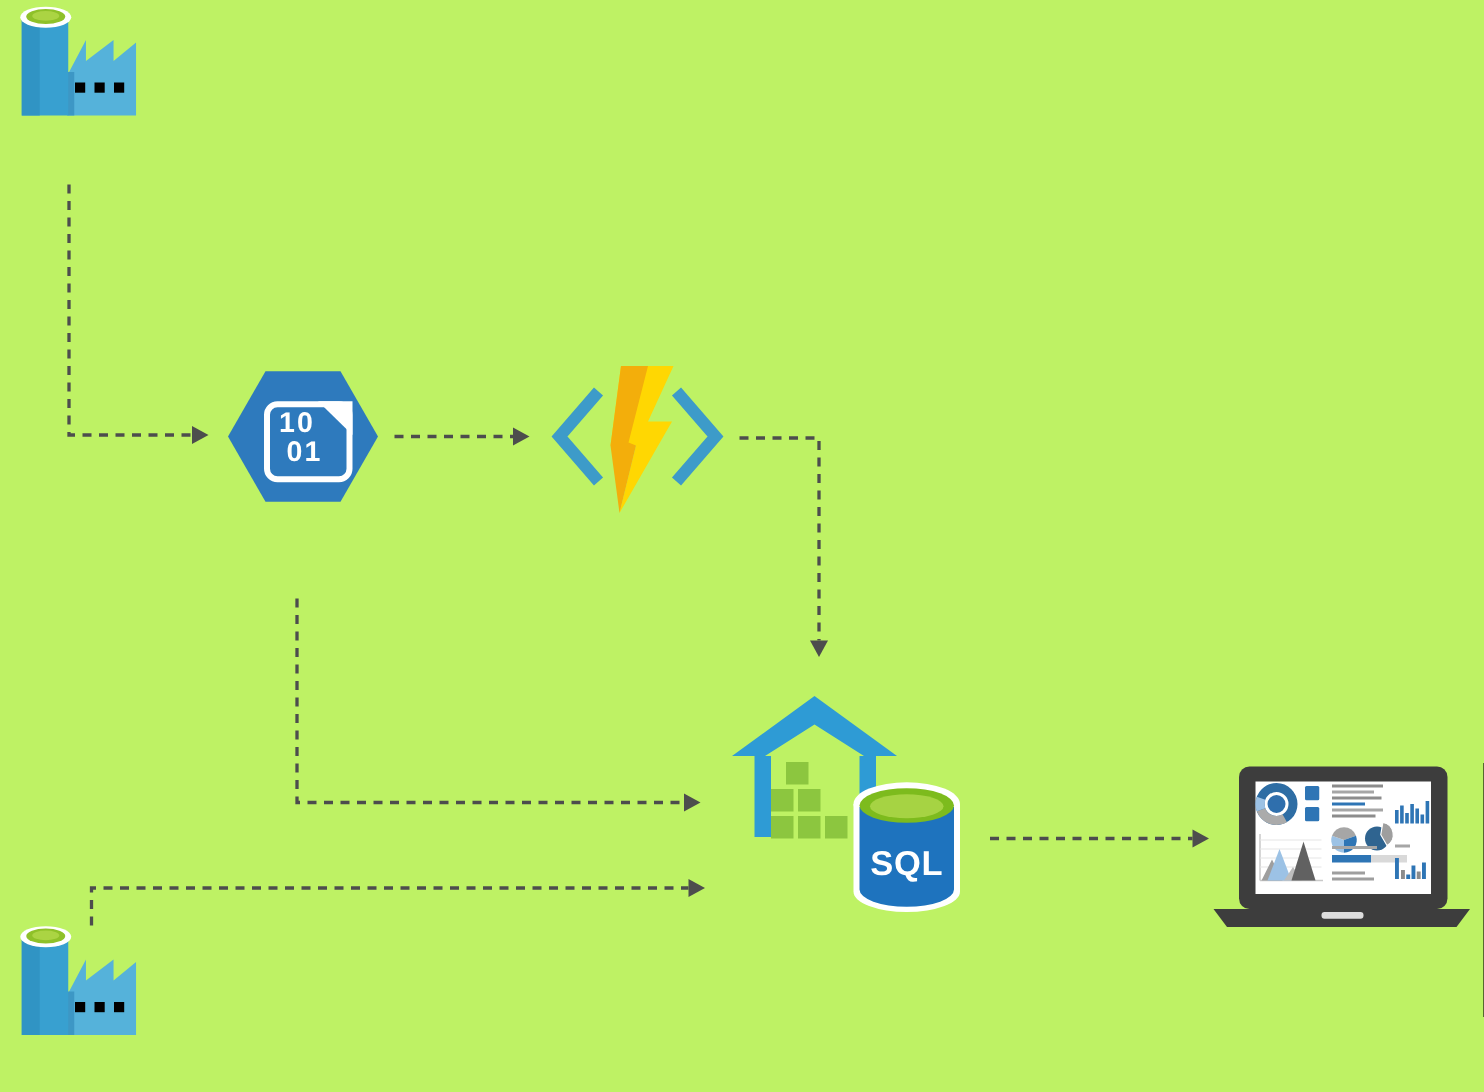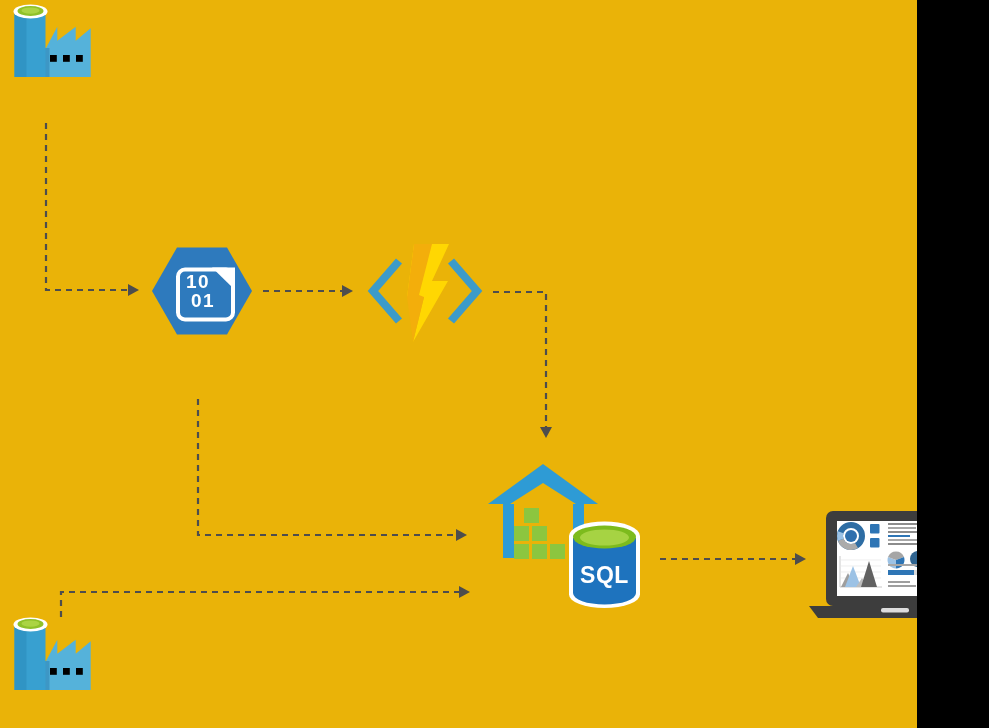--- a/index.html
+++ b/index.html
@@ -1,16 +1,16 @@
 <!DOCTYPE html>
 <html><head>
 <meta charset="utf-8">
 <style>
   html,body{margin:0;padding:0;background:#000;}
-  .canvas{position:relative;width:917px;height:728px;background:#eab308;overflow:hidden;
+  .canvas{position:relative;width:989px;height:728px;background:#bef264;overflow:hidden;
           font-family:"Liberation Sans", sans-serif;}
   .abs{position:absolute;}
   svg{display:block;}
   text{font-family:"Liberation Sans", sans-serif;}
   .hex-digits{font-size:19px;font-weight:600;letter-spacing:1.5px;fill:#ffffff;}
   .sql-label{font-size:23px;font-weight:700;letter-spacing:0.5px;fill:#ffffff;}
 </style>
 </head>
 <body>
 

